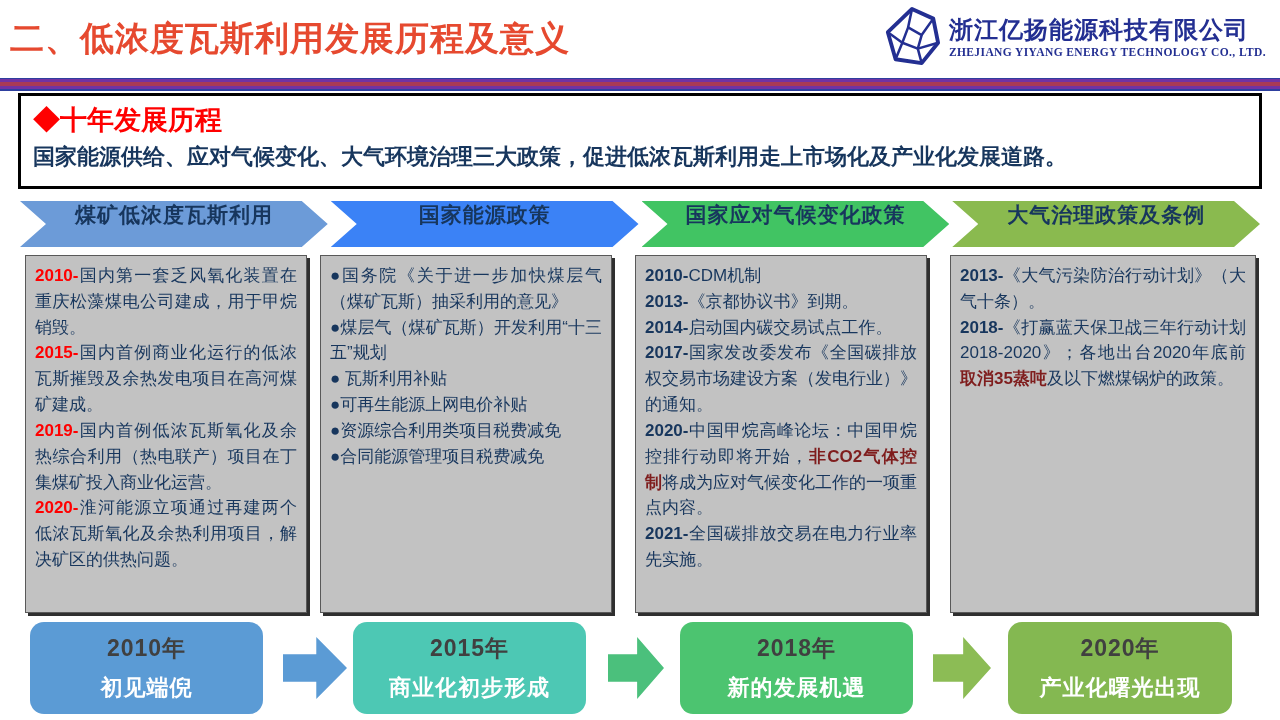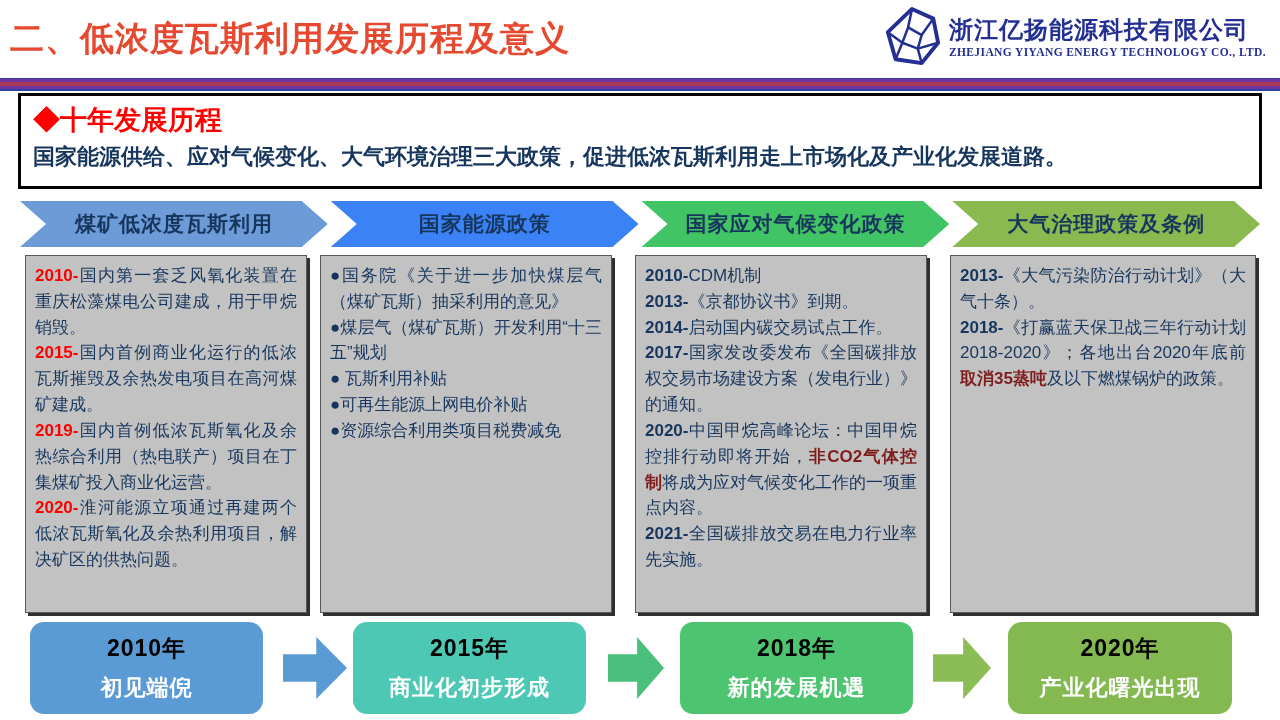--- a/index.html
+++ b/index.html
@@ -22,42 +22,42 @@
 
   
   .summary-box{position:absolute;left:18px;top:93px;width:1238px;height:90px;
     background:#fff;border:3px solid #000;}
   .summary-heading{margin:6px 0 0 12px;font-size:27px;font-weight:bold;color:#FF0000;}
   .summary-body{margin:4px 0 0 12px;font-size:22px;font-weight:bold;color:#17365D;}
 
   
   .banners{position:absolute;left:20px;top:201px;width:1240px;height:46px;
     display:flex;gap:3px;}
-  .banner{flex:1;position:relative;display:flex;align-items:center;justify-content:center;
+  .banner{flex:1;position:relative;display:flex;align-items:flex-start;justify-content:center;
     clip-path:polygon(0 0,calc(100% - 26px) 0,100% 50%,calc(100% - 26px) 100%,0 100%,26px 50%);}
   .banner-label{font-size:21px;font-weight:bold;color:#17365D;letter-spacing:1px;}
 
   
   .graybox{position:absolute;top:255px;height:358px;background:#C2C2C2;
     border:1px solid #595959;box-shadow:3px 3px 0 #2F2F2F;
     padding:7px 9px;box-sizing:border-box;font-size:17px;line-height:1.52;color:#17365D;}
   .col-item{text-align:justify;}
   .graybox span{color:#17365D;}
   .graybox .year-red{color:#FF0000;font-weight:bold;}
   .graybox .year{color:#17365D;font-weight:bold;}
   .graybox .red{color:#7f1d1d;font-weight:bold;}
   #col1{left:25px;width:282px;}
   #col2{left:320px;width:292px;}
   #col3{left:635px;width:292px;}
   #col4{left:950px;width:306px;}
 
   
   .tbox{position:absolute;top:622px;height:92px;border-radius:14px;text-align:center;
     box-sizing:border-box;}
-  .tbox .tyear{margin-top:11px;font-size:23px;font-weight:bold;color:#000000;letter-spacing:1px;}
+  .tbox .tyear{margin-top:11px;font-size:23px;font-weight:bold;color:#404040;letter-spacing:1px;}
   .tbox .tlabel{margin-top:9px;font-size:22px;font-weight:bold;color:#ffffff;letter-spacing:1px;}
   .tarrow{position:absolute;top:632px;height:72px;
     clip-path:polygon(0 31%,52% 31%,52% 7%,100% 50%,52% 93%,52% 69%,0 69%);}
 </style>
 </head>
 <body>
 
 <div class="slide">
 
   <div class="title">二、低浓度瓦斯利用发展历程及意义</div>
@@ -103,20 +103,21 @@
       <div class="col-item"><span class="year-red">2015-</span><span>国内首例商业化运行的低浓瓦斯摧毁及余热发电项目在高河煤矿建成。</span></div>
       <div class="col-item"><span class="year-red">2019-</span><span>国内首例低浓瓦斯氧化及余热综合利用（热电联产）项目在丁集煤矿投入商业化运营。</span></div>
       <div class="col-item"><span class="year-red">2020-</span><span>淮河能源立项通过再建两个低浓瓦斯氧化及余热利用项目，解决矿区的供热问题。</span></div>
     </div>
   <div id="col2" class="graybox">
       <div class="col-item"><span>●国务院《关于进一步加快煤层气（煤矿瓦斯）抽采利用的意见》</span></div>
       <div class="col-item"><span>●煤层气（煤矿瓦斯）开发利用“十三五”规划</span></div>
       <div class="col-item"><span>● 瓦斯利用补贴</span></div>
       <div class="col-item"><span>●可再生能源上网电价补贴</span></div>
       <div class="col-item"><span>●资源综合利用类项目税费减免</span></div>
+      <div class="col-item"><span>●合同能源管理项目税费减免</span></div>
     </div>
   <div id="col3" class="graybox">
       <div class="col-item"><span class="year">2010-</span><span>CDM机制</span></div>
       <div class="col-item"><span class="year">2013-</span><span>《京都协议书》到期。</span></div>
       <div class="col-item"><span class="year">2014-</span><span>启动国内碳交易试点工作。</span></div>
       <div class="col-item"><span class="year">2017-</span><span>国家发改委发布《全国碳排放权交易市场建设方案（发电行业）》的通知。</span></div>
       <div class="col-item"><span class="year">2020-</span><span>中国甲烷高峰论坛：中国甲烷控排行动即将开始，</span><span class="red">非CO2气体控制</span><span>将成为应对气候变化工作的一项重点内容。</span></div>
       <div class="col-item"><span class="year">2021-</span><span>全国碳排放交易在电力行业率先实施。</span></div>
     </div>
   <div id="col4" class="graybox">

